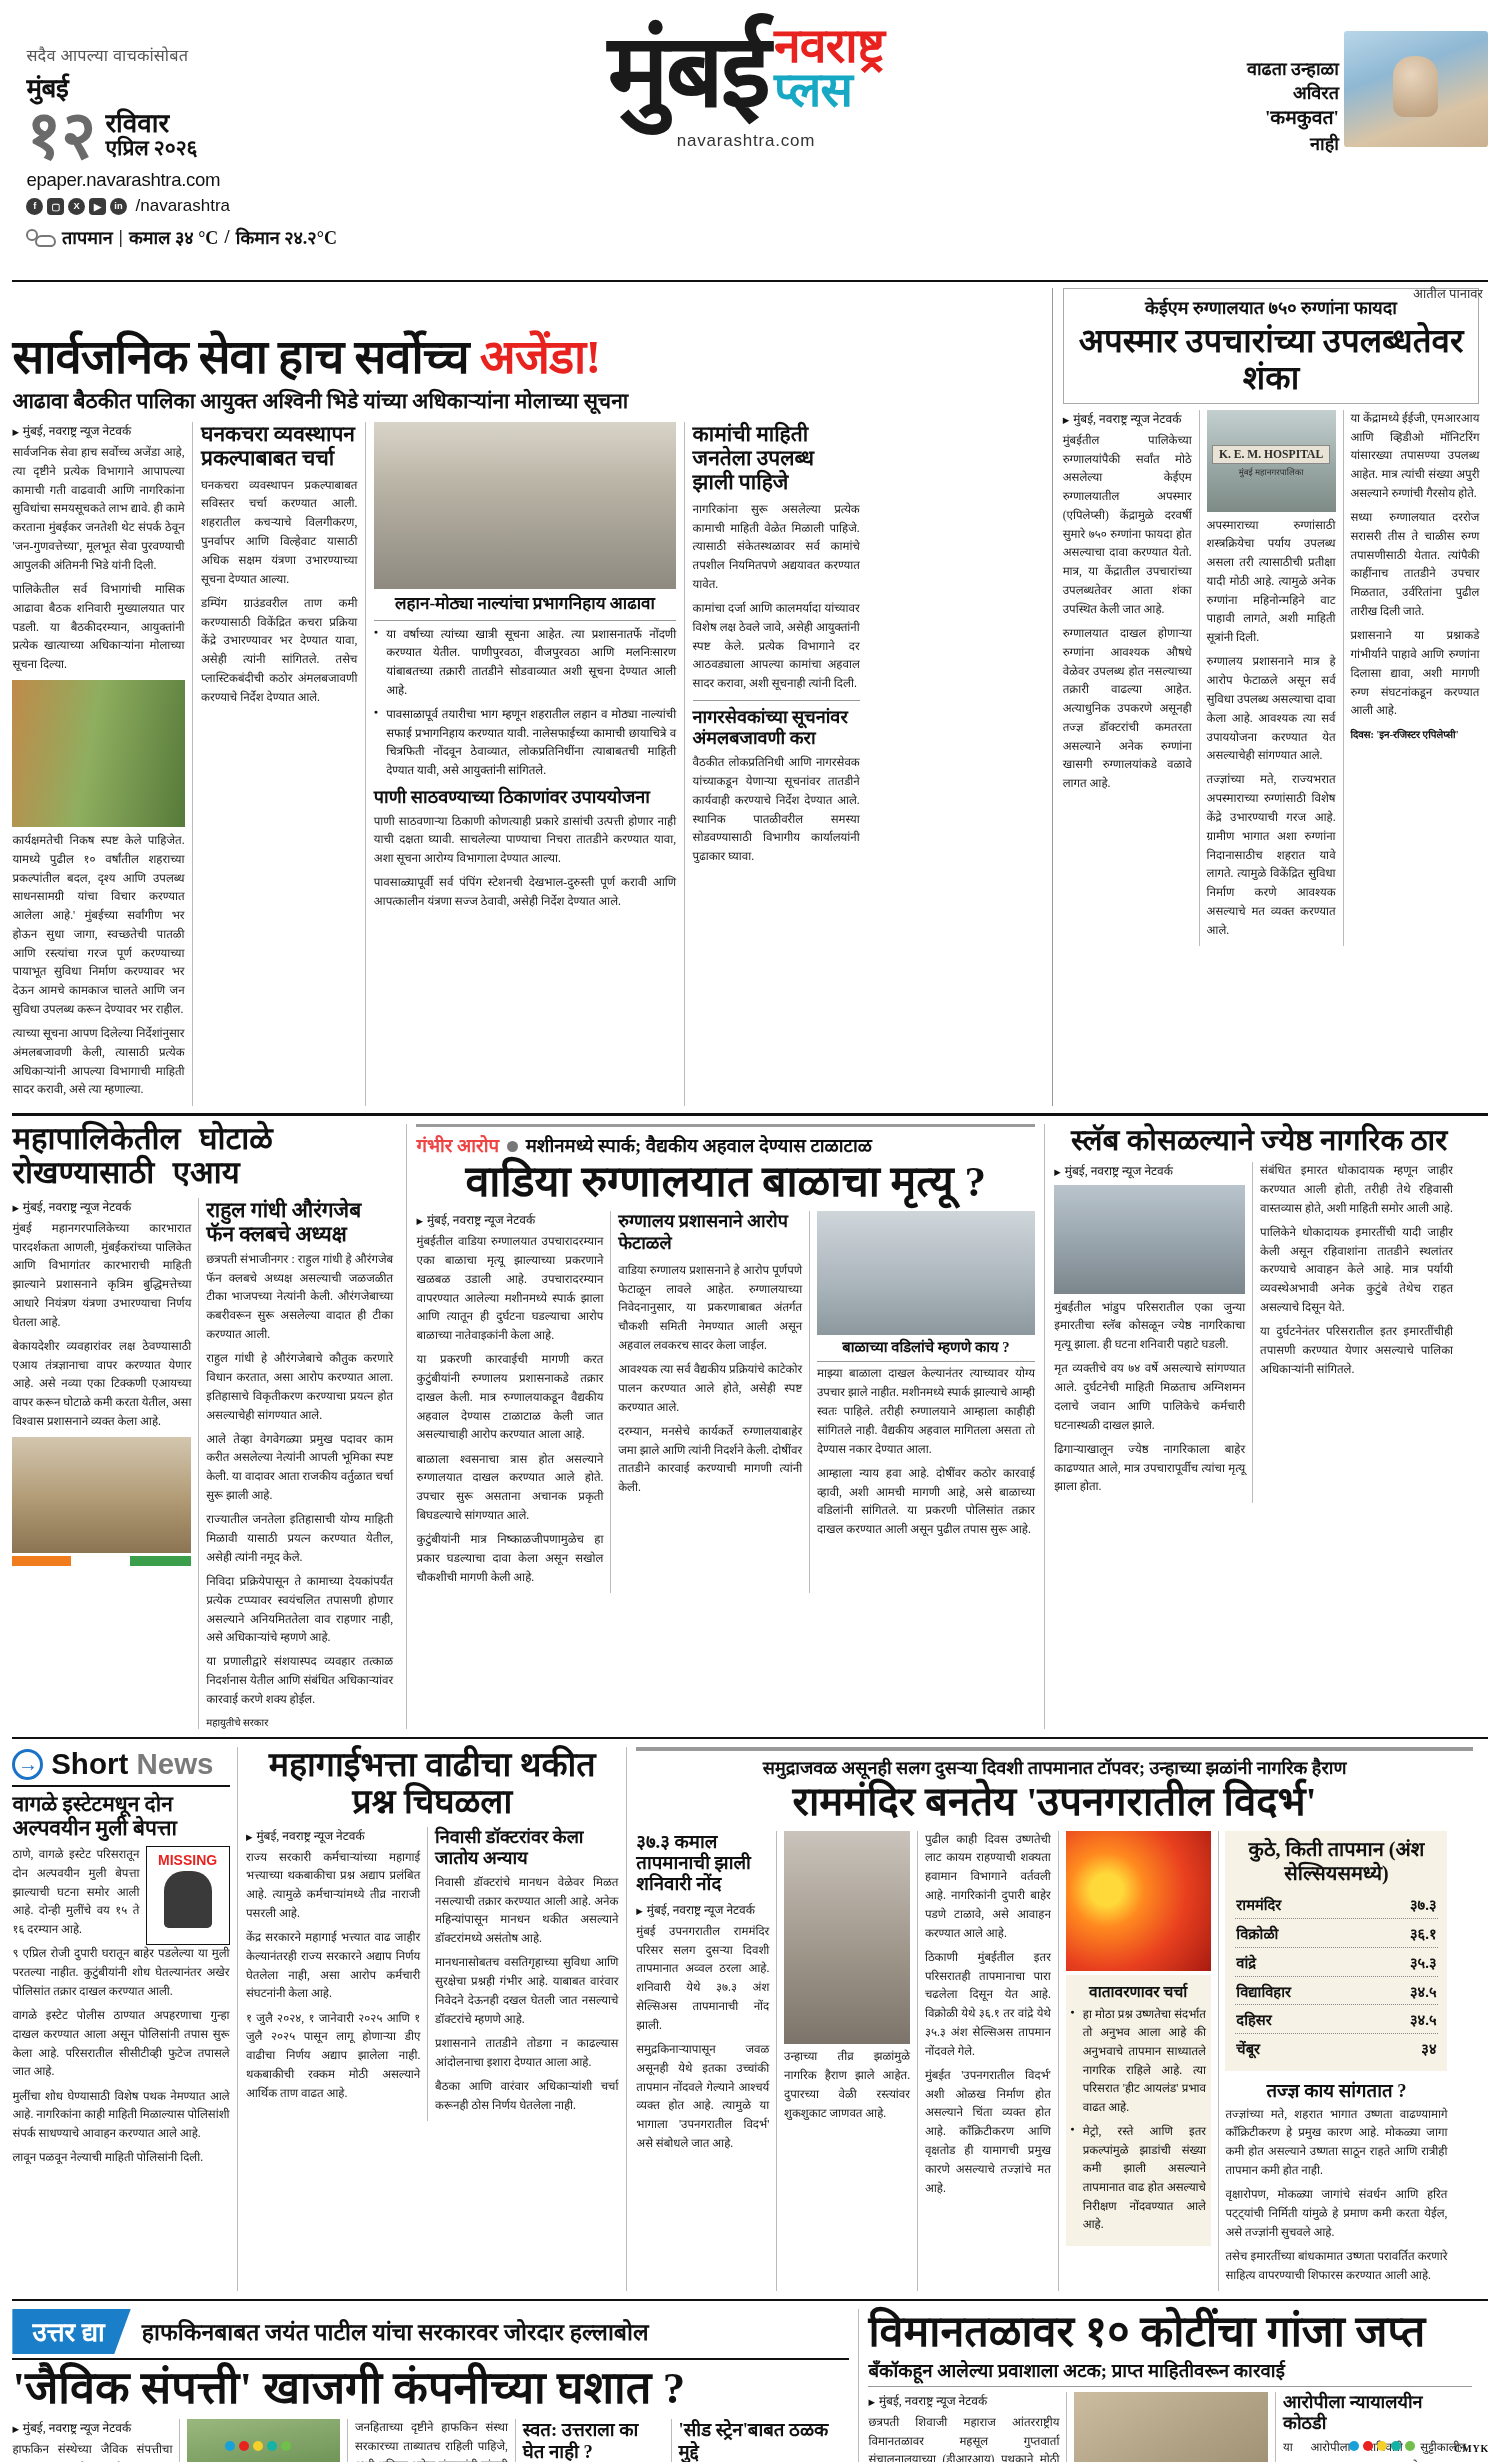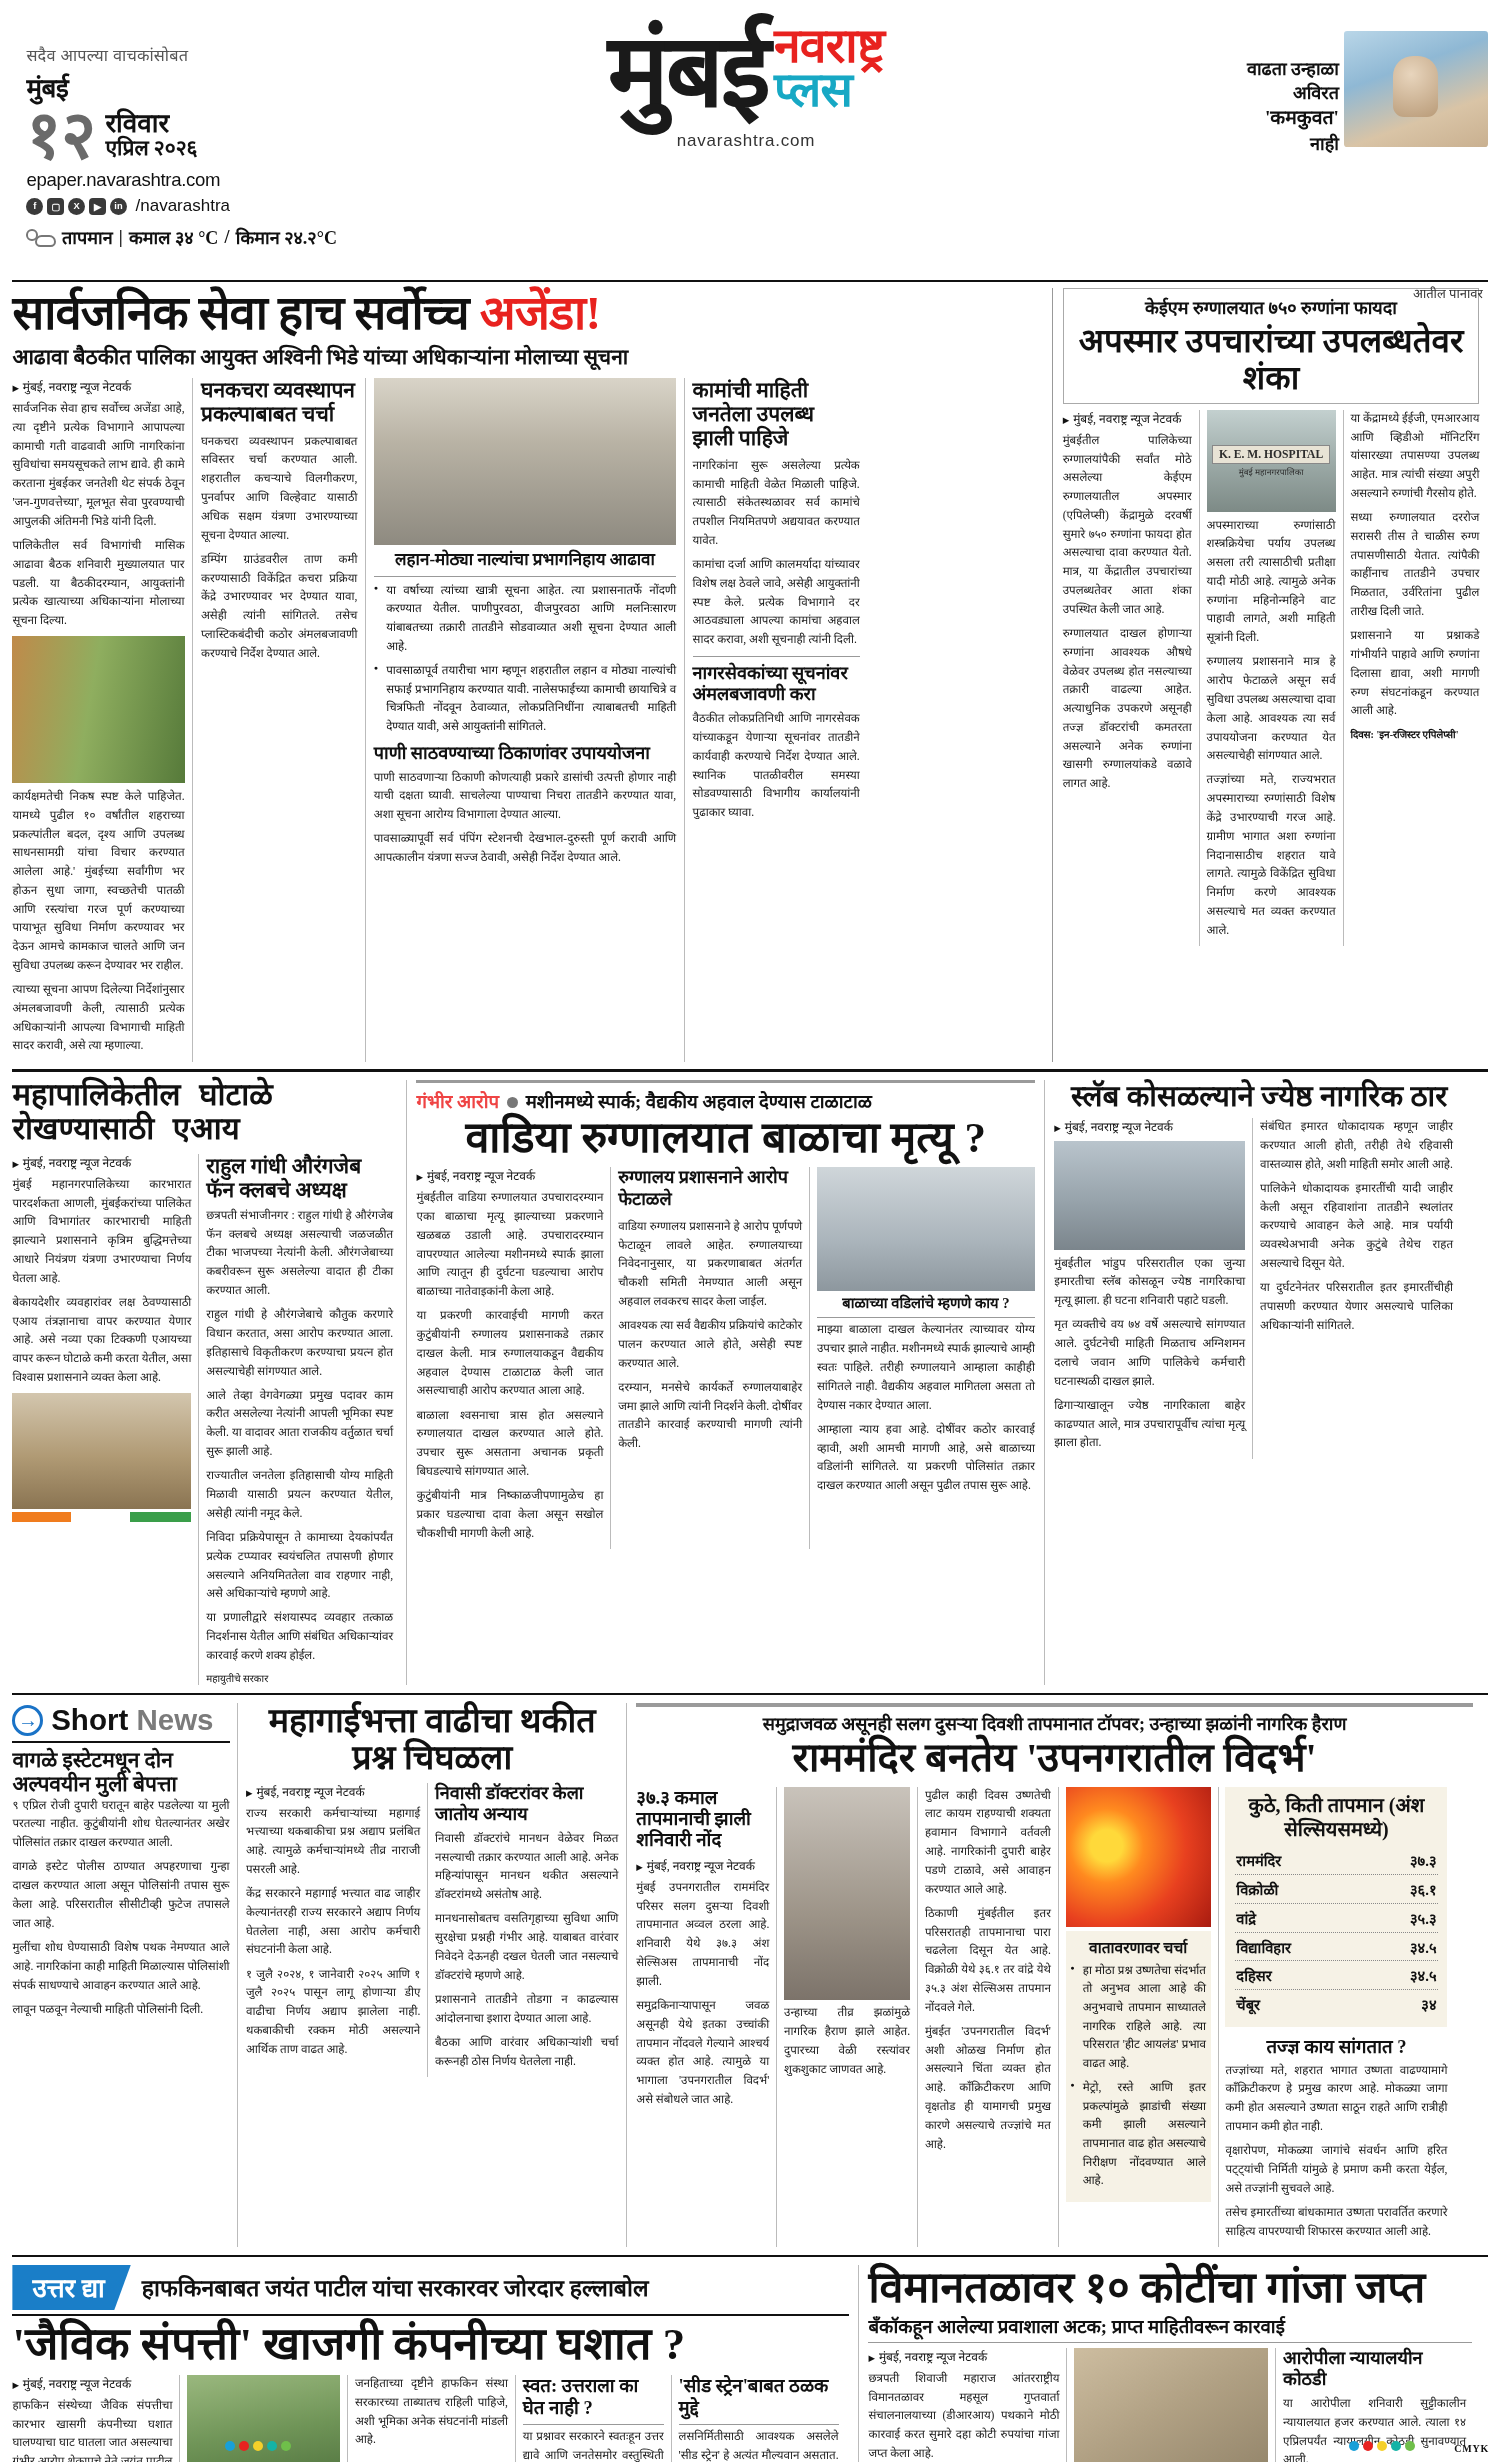--- a/index.html
+++ b/index.html
@@ -192,21 +192,21 @@
       </div>
       <div class="mh-photo"></div>
       <div class="mh-credit">आतील पानावर</div>
     </div>
   </div>
 
   <div class="rule"></div>
 
   <div class="flex" style="margin-top:6.2px;">
 
-    <div style="width:1040px; padding-right:9.3px;">
+    <div style="width:1040px; padding-right:9.3px;margin-top:44px;">
       <div class="hl-main">
         <span>सार्वजनिक सेवा हाच सर्वोच्च </span><span class="red">अजेंडा!</span>
       </div>
       <div class="hl-sub">आढावा बैठकीत पालिका आयुक्त अश्विनी भिडे यांच्या अधिकाऱ्यांना मोलाच्या सूचना</div>
 
       <div class="flex" style="margin-top:7.8px;">
 
         <div style="width:180px; padding-right:7.8px;">
           <div class="byline arrow-b">मुंबई, नवराष्ट्र न्यूज नेटवर्क</div>
           <div class="body-txt" style="margin-top:3.9px;">
@@ -407,20 +407,31 @@
     <div style="width:225px;padding-right:7.8px;">
       <div class="sn-head">
         <span class="sn-arrow"></span>
         <span class="sn-title">
           <span>Short</span>
           <span class="g">News</span>
         </span>
       </div>
       <div class="rule" style="height:1.6px;margin:3.9px 0 5.4px;"></div>
       <div style="font-size:21px;font-weight:800;line-height:1.16;">वागळे इस्टेटमधून दोन अल्पवयीन मुली बेपत्ता</div>
+      <div class="flex" style="margin-top:5.4px;gap:6.2px;">
+        <div style="flex:1;">
+          <div class="body-txt">
+            <p>ठाणे, वागळे इस्टेट परिसरातून दोन अल्पवयीन मुली बेपत्ता झाल्याची घटना समोर आली आहे. दोन्ही मुलींचे वय १५ ते १६ दरम्यान आहे.</p>
+          </div>
+        </div>
+        <div class="missing-box" style="width:84px;flex:none;">
+          <div class="missing-lbl">MISSING</div>
+          <div class="silh"></div>
+        </div>
+      </div>
       <div class="body-txt">
         <p>९ एप्रिल रोजी दुपारी घरातून बाहेर पडलेल्या या मुली परतल्या नाहीत. कुटुंबीयांनी शोध घेतल्यानंतर अखेर पोलिसांत तक्रार दाखल करण्यात आली.</p>
         <p>वागळे इस्टेट पोलीस ठाण्यात अपहरणाचा गुन्हा दाखल करण्यात आला असून पोलिसांनी तपास सुरू केला आहे. परिसरातील सीसीटीव्ही फुटेज तपासले जात आहे.</p>
         <p>मुलींचा शोध घेण्यासाठी विशेष पथक नेमण्यात आले आहे. नागरिकांना काही माहिती मिळाल्यास पोलिसांशी संपर्क साधण्याचे आवाहन करण्यात आले आहे.</p>
         <p>लावून पळवून नेल्याची माहिती पोलिसांनी दिली.</p>
       </div>
     </div>
 
     <div class="vline"></div>
 

